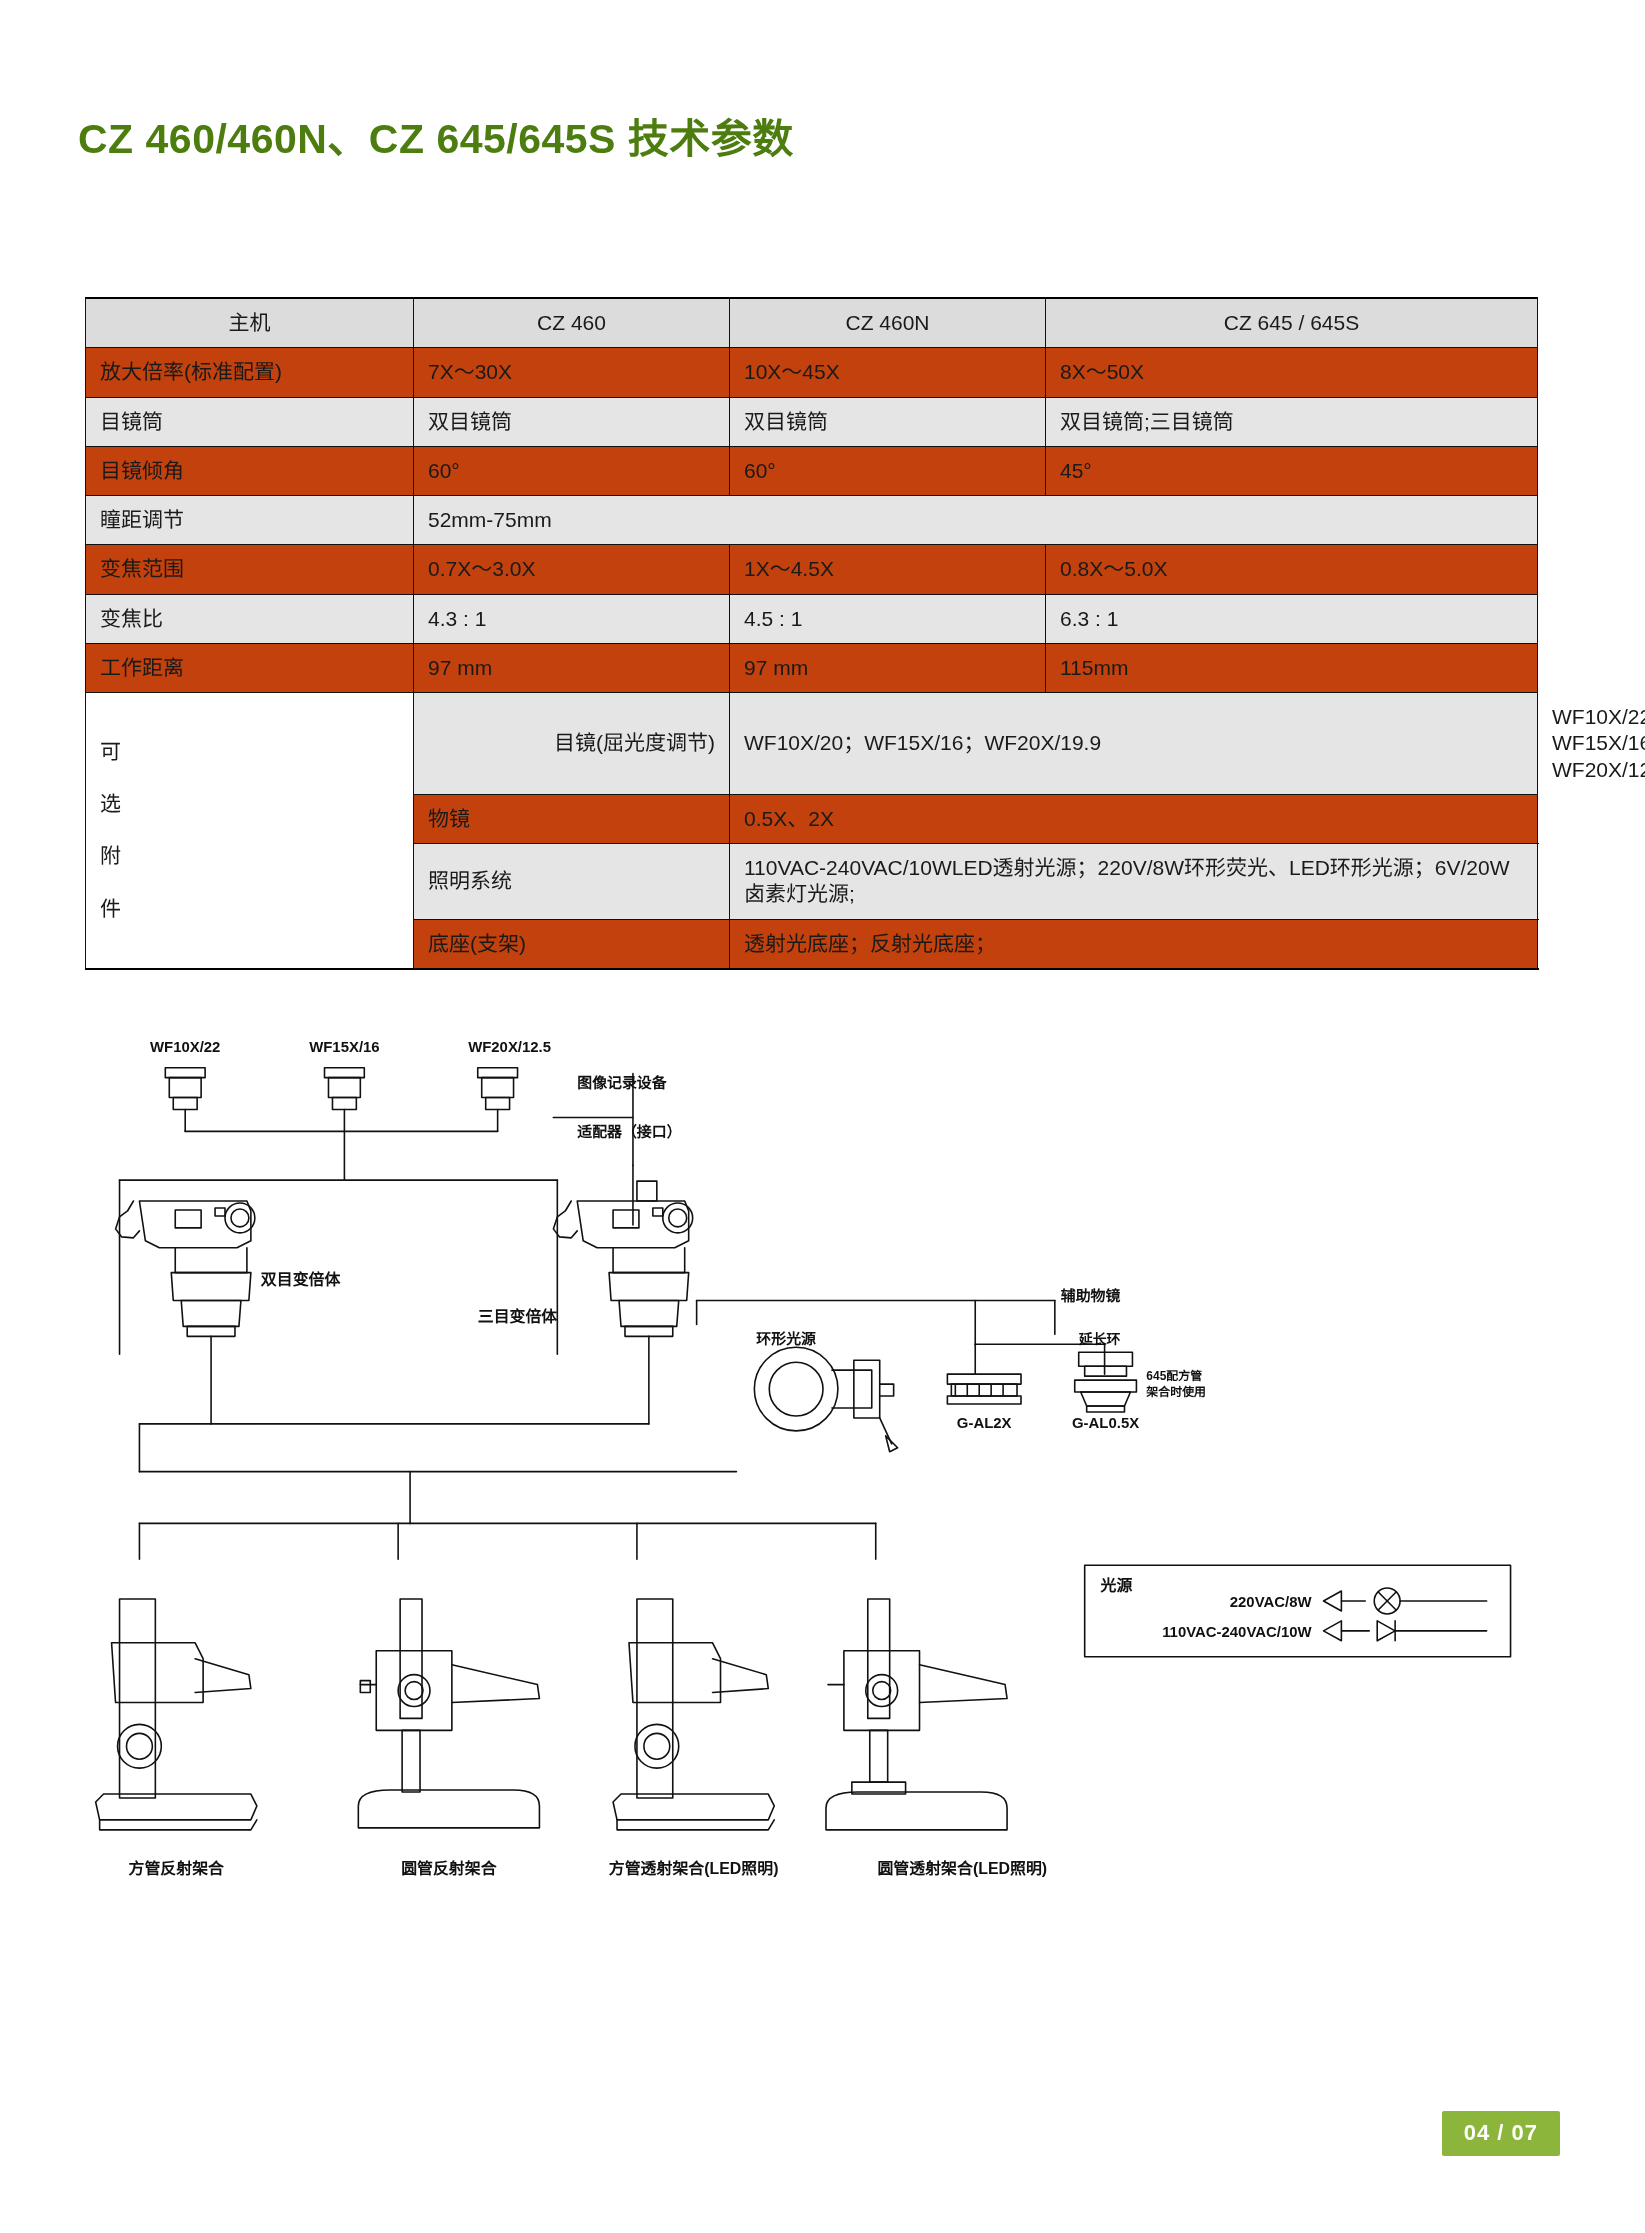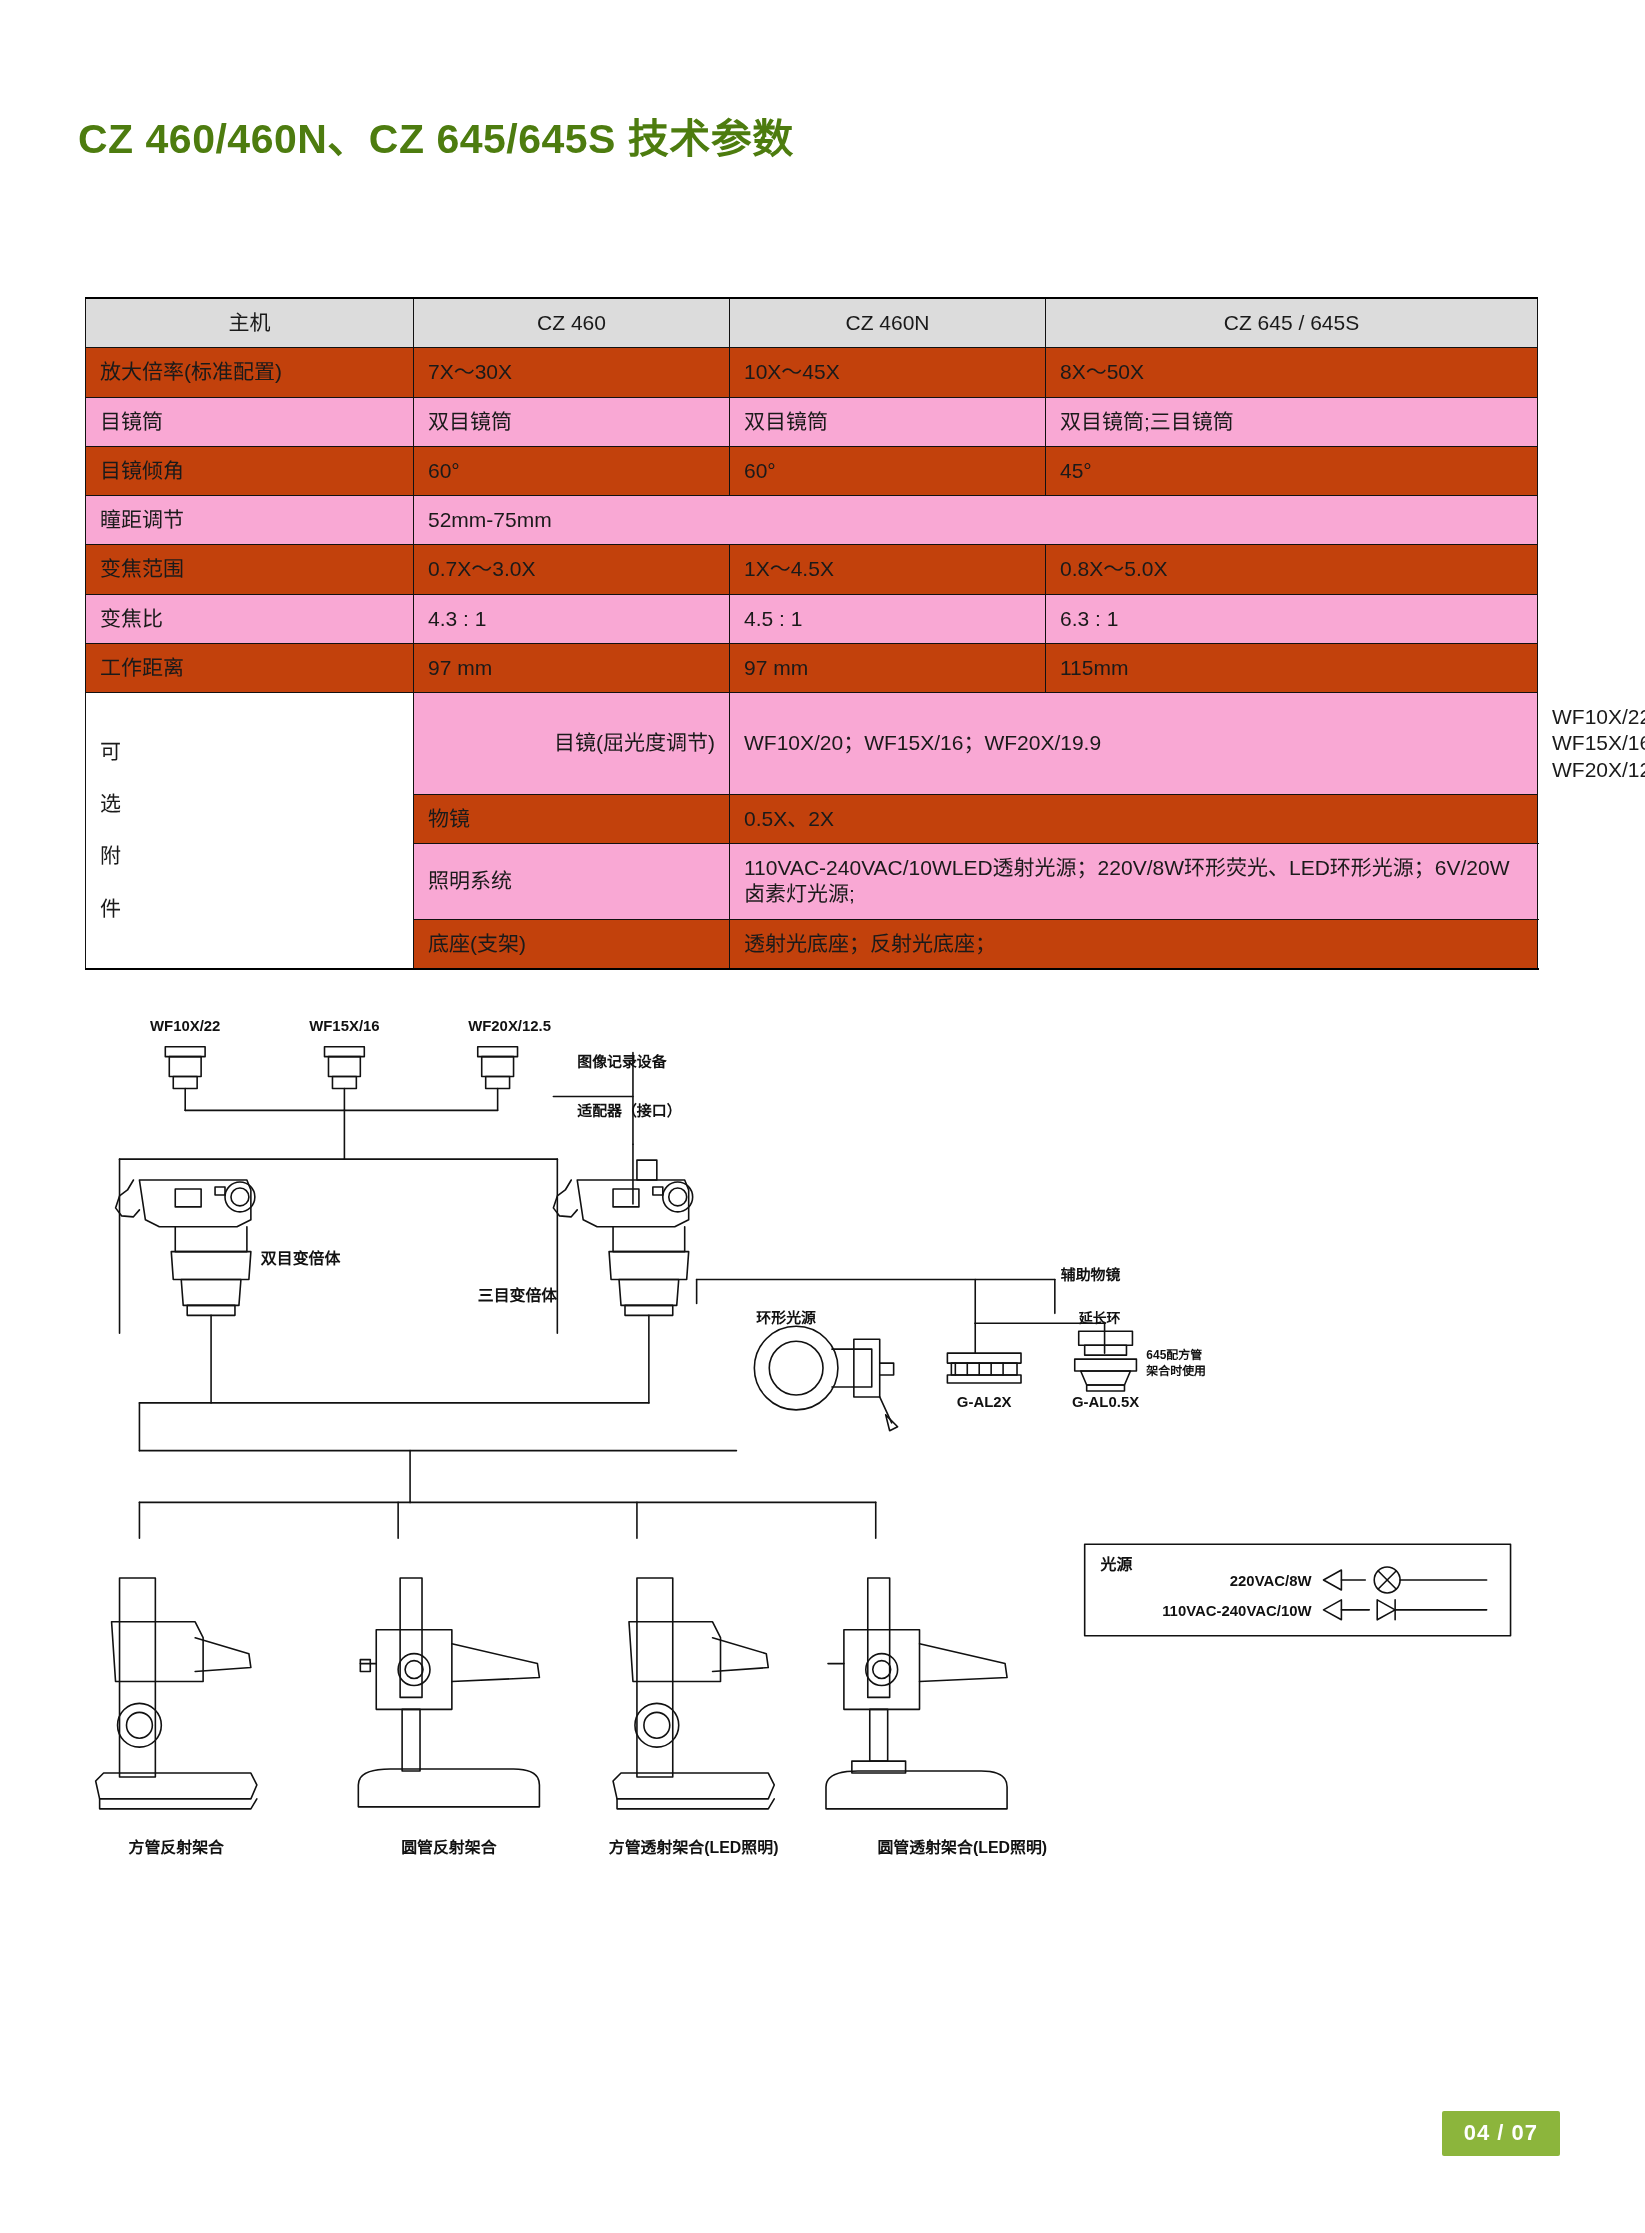--- a/index.html
+++ b/index.html
@@ -40,21 +40,21 @@
   table.spec td, table.spec th {
     border: 1px solid #ffffff;
     font-size: 21px;
     font-weight: normal;
     padding: 11px 14px;
     text-align: left;
     vertical-align: middle;
     line-height: 1.25;
     color: #1a1a1a;
   }
-  table.spec tr.shade td { background: #f9a8d4; }
+  table.spec tr.shade td { background: #e5e5e5; }
   table.spec tr.plain td { background: #c2410c; }
   .hdr td { background: #dcdcdc !important; font-size: 22px; }
   .hdr td.ctr { text-align: center; }
   .ctr { text-align: center; }
   
   table.spec { border-top: 2px solid #000; border-bottom: 2px solid #000; }
   table.spec td {
     border-top: 1px solid #111;
     border-bottom: 1px solid #111;
     border-left: 1px solid #111;
@@ -69,21 +69,21 @@
     text-align: center;
     font-size: 21px;
     line-height: 1.15;
   }
   .acc-name { width: 267px; }
   .acc-name.ctr { text-align: right; }
 
   
   .diagram {
     position: absolute;
-    left: 0; top: 985px;
+    left: 0; top: 1006px;
     width: 1568px; height: 995px;
   }
   .diagram svg { display: block; }
 
   
   .page-badge {
     position: absolute;
     right: 86px; bottom: 78px;
     background: #8cb53c;
     color: #ffffff;

